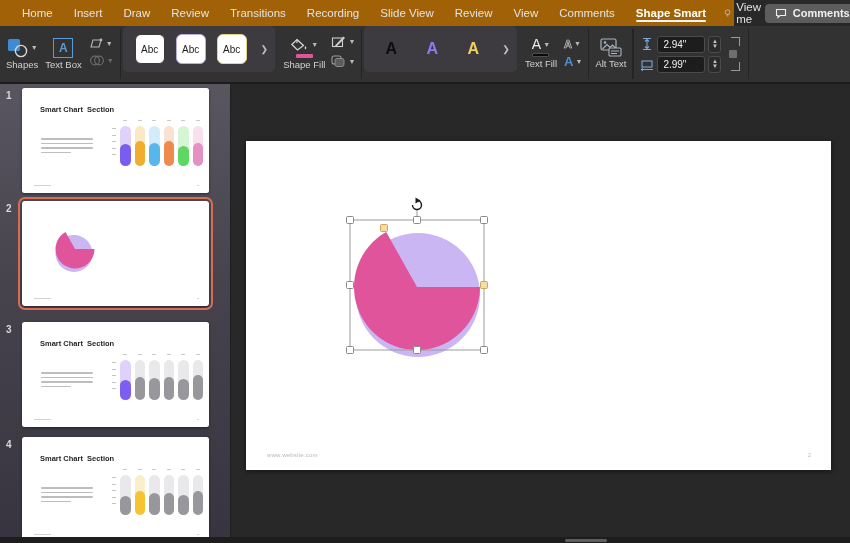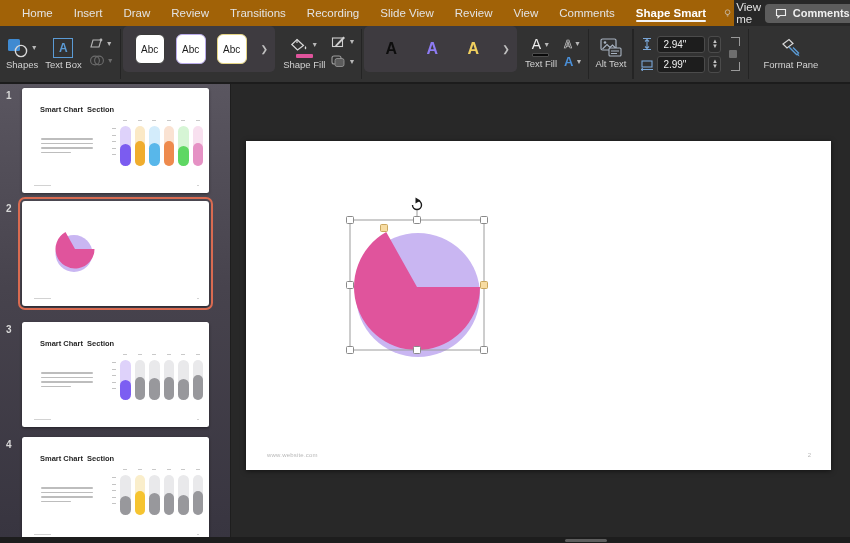--- a/index.html
+++ b/index.html
@@ -272,30 +272,20 @@
     </div>
     <div class="aspect">
       <div class="tr"></div>
         <div class="br"></div>
         <div class="sq"></div>
     </div>
   </div>
 
   <div class="rsep"></div>
 
-  <div class="rgroup" style="padding:4px 14px;">
-    <div class="icon-btn">
-      <svg width="22" height="20" viewBox="0 0 22 20">
-        <path d="M3 6 L9 1.5 L13 5.5 L7 10 Z" fill="none" stroke="#d8d8d8" stroke-width="1.2"></path>
-        <path d="M9 9 L17 17 M13 9.5 L19 15.5" stroke="#5b9bd5" stroke-width="1.4"></path>
-        <path d="M16 16.5 L19.5 18.5 L18 15 Z" fill="#5b9bd5"></path>
-      </svg>
-      <div class="rlabel" style="white-space:pre-line;">Format Pane</div>
-    </div>
-  </div>
 </div>
 
 <div class="slide-panel" id="slide-panel">
     <div class="thumb" style="top: 4px;">
       <div class="thumb-num">1</div>
       <div class="thumb-box">
         <div class="t-title">Smart Chart  Section</div>
         <div class="t-lines">
           <div></div>
           <div></div>

